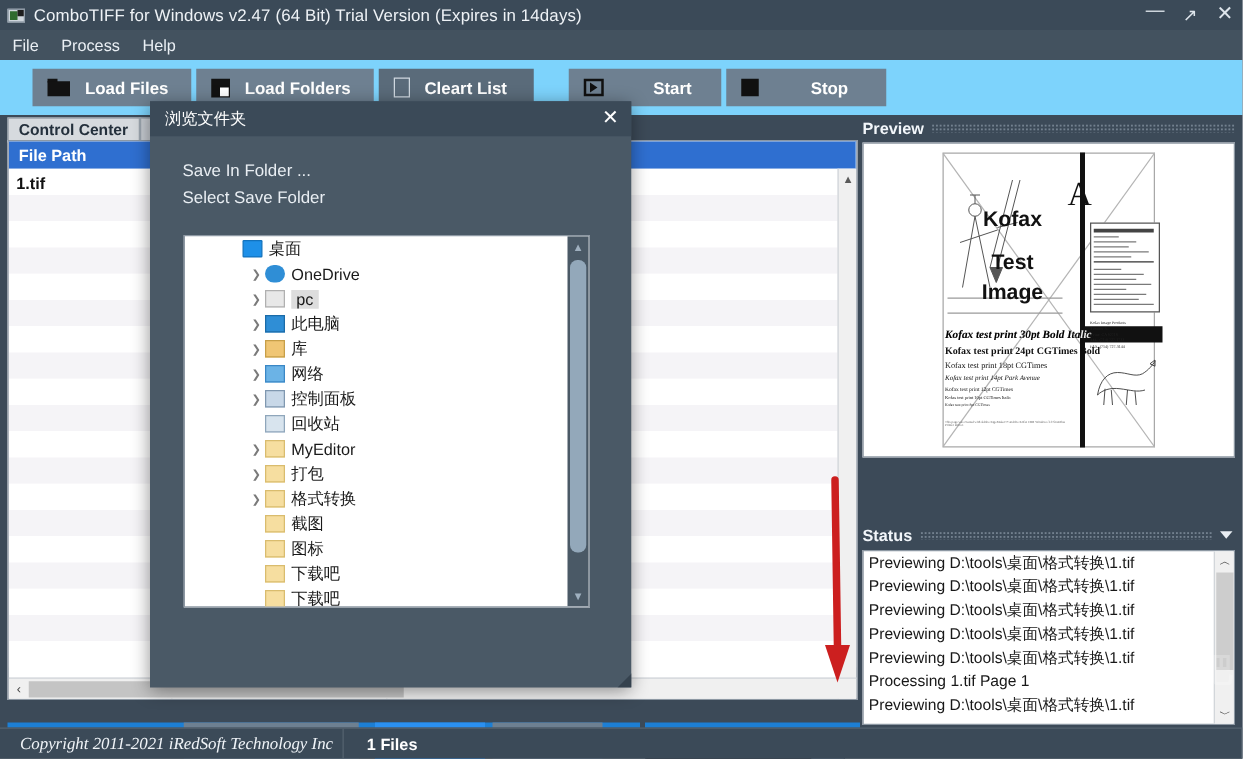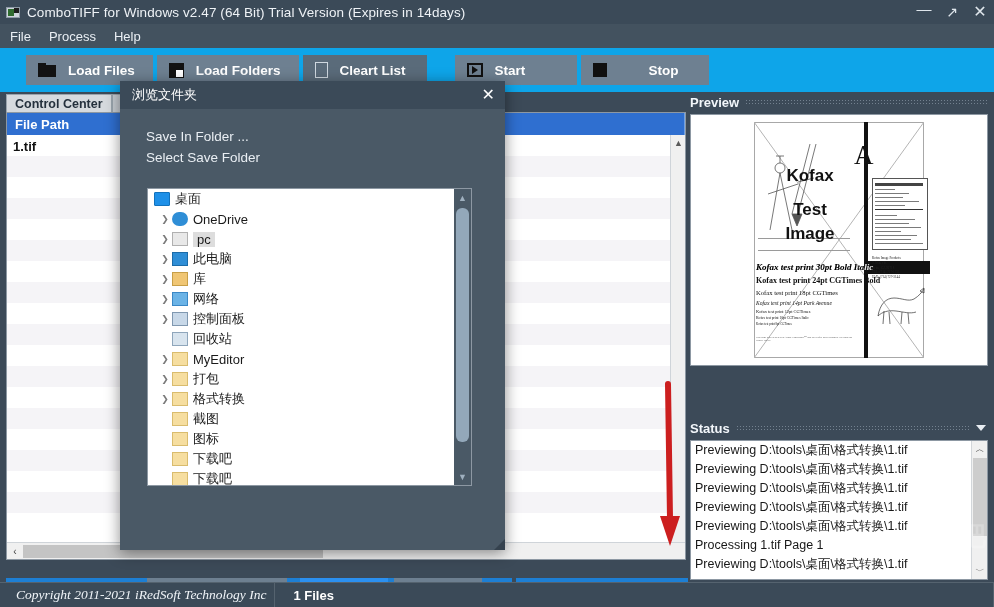--- a/index.html
+++ b/index.html
@@ -32,21 +32,21 @@
   #wincontrols .wb.close{font-size:16px;}
   
   #menubar{
     position:absolute;left:0;top:24px;width:994px;height:24px;
     background:#43525f; display:flex; align-items:center; padding-left:10px; gap:18px;
   }
   #menubar .mi{font-size:13px;color:#eaeff4;}
   
   #toolbar{
     position:absolute;left:0;top:48px;width:994px;height:44px;
-    background:#0ea5e9;display:flex;align-items:center;gap:4px;padding-left:26px;
+    background:#7dd3fc;display:flex;align-items:center;gap:4px;padding-left:26px;
   }
   .tbtn{
     height:30px;background:#6e8091;display:flex;align-items:center;gap:12px;
     padding:0 18px 0 12px;color:#fff;font-weight:bold;font-size:13.5px;
   }
   .tbtn.dim{background:#5a6b7a;}
   .tbtn .lbl{ }
   .ic-folder{width:18px;height:14px;position:relative;flex:0 0 auto;}
   .ic-folder i{position:absolute;background:#121212;}
   .ic-folder .tab{left:0;top:0;width:8px;height:3px;}
@@ -195,21 +195,21 @@
   }
   #dlg-title{height:28px;background:#3b4a58;display:flex;align-items:center;}
   #dlg-title .t{color:#fff;font-size:13px;margin-left:12px;}
   #dlg-title .x{margin-left:auto;margin-right:10px;color:#fff;font-size:16px;font-weight:bold;line-height:1;}
   #dlg-labels{padding:18px 0 0 26px;}
   #dlg-labels .l{color:#e9eef3;font-size:13.5px;line-height:1.55;}
   #tree{
     position:absolute;left:27px;top:107px;width:325px;height:298px;background:#fff;border:1px solid #8d98a3;
     overflow:hidden;
   }
-  .tnode{height:20px;display:flex;align-items:center;font-size:13px;color:#1a1a1a;white-space:nowrap;}
+  .tnode{height:20px;display:flex;align-items:center;font-size:13px;color:#1a1a1a;white-space:nowrap;margin-left:40px;}
   .tnode .exp{width:14px;display:flex;align-items:center;justify-content:center;color:#7a7a7a;font-size:9px;}
   .tnode .noexp{width:14px;}
   .tnode .ticon{width:16px;height:14px;margin-right:5px;position:relative;flex:0 0 auto;}
   .tnode .nm{font-size:13px;}
   .tnode.sel .nm{background:#ddd;padding:0 4px;}
   .ic-desktop{background:#1e90e8;border:1px solid #1272bd;border-radius:1px;}
   .ic-cloud{background:radial-gradient(circle at 40% 60%, #2f8ed6 40%, #2f8ed6 40%);border-radius:7px;}
   .ic-user{background:#e8e8e8;border:1px solid #b0b0b0;}
   .ic-pc{background:#2f8ed6;border:1px solid #1b6ba8;}
   .ic-lib{background:#f0c674;border:1px solid #c79f48;}
@@ -271,21 +271,21 @@
     <span class="lbl">Load Folders</span>
   </div>
   <div class="tbtn wide dim">
     <span class="ic-page"></span>
     <span class="lbl">Cleart List</span>
   </div>
   <div class="tbtn gap" style="min-width:122px;justify-content:flex-start">
     <span class="ic-play">
         <b></b>
       </span>
-    <span class="lbl" style="">Start</span>
+    <span class="lbl" style="margin-left:28px">Start</span>
   </div>
   <div class="tbtn" style="min-width:128px;justify-content:flex-start">
     <span class="ic-stop"></span>
     <span class="lbl" style="margin-left:30px">Stop</span>
   </div>
 </div>
 
 <div id="body">
 
   <div id="left-panel">

